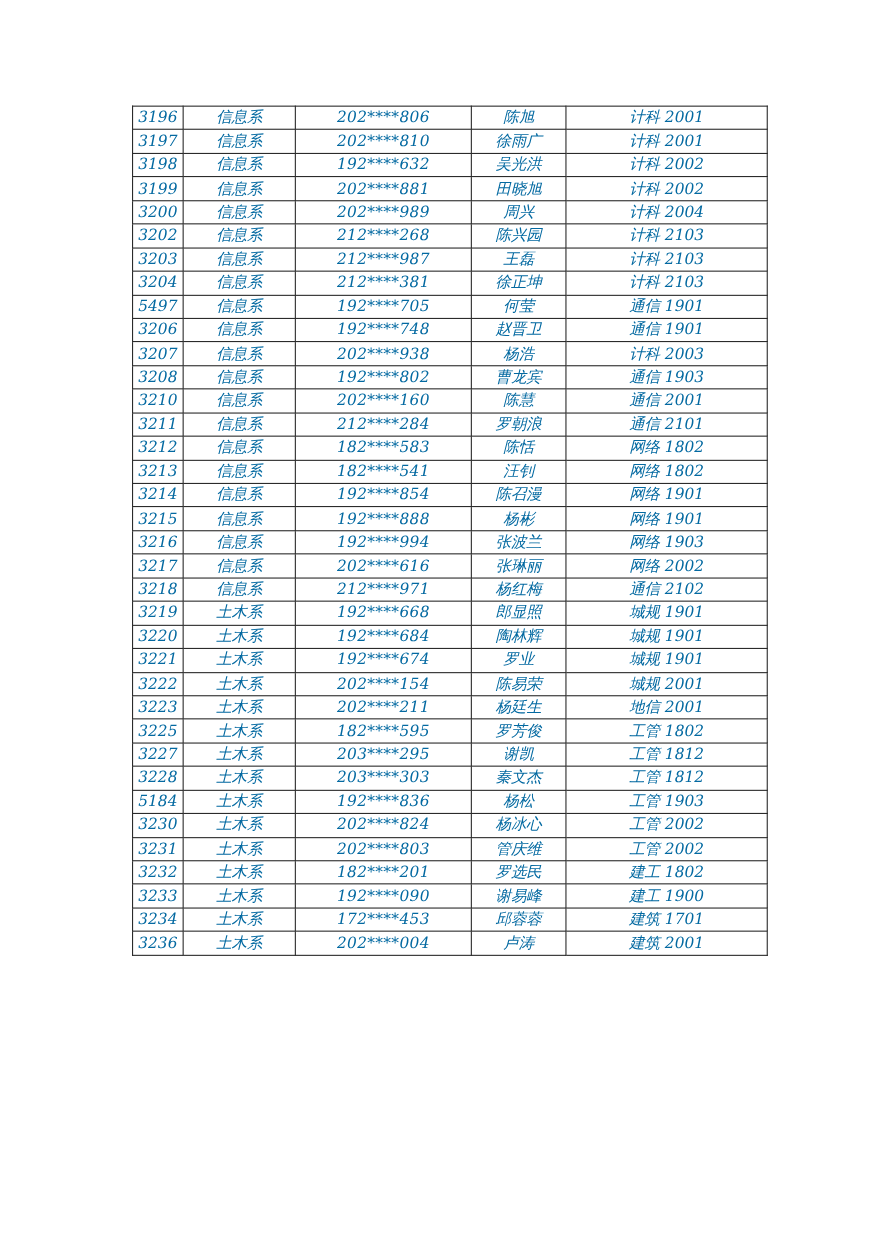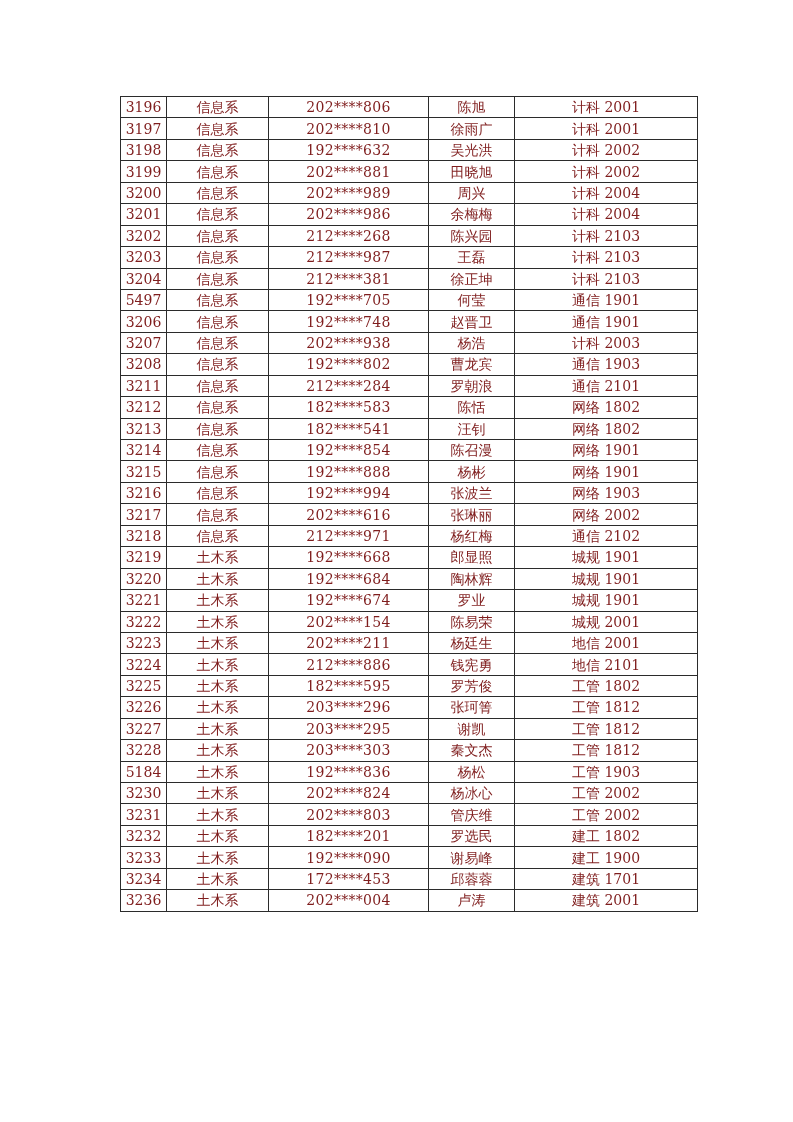--- a/index.html
+++ b/index.html
@@ -16,21 +16,22 @@
     background: #ffffff;
     overflow: hidden;
   }
   table.roster {
     position: absolute;
     left: 120px;
     top: 96px;
     width: 577px;
     border-collapse: collapse;
     table-layout: fixed;
-    color: #7f1d1d;
+    color: #0369a1;
+    font-style: italic;
   }
   table.roster td {
     border: 1px solid #2b2b2b;
     height: 21.45px;            
     text-align: center;
     vertical-align: middle;
     font-size: 14px;
     line-height: 1;
     white-space: nowrap;
     overflow: hidden;
@@ -85,27 +86,20 @@
     <td class="c-class">计科 2002</td>
   </tr>
         <tr>
     <td class="c-seq">3200</td>
     <td class="c-dept">信息系</td>
     <td class="c-id">202****989</td>
     <td class="c-name">周兴</td>
     <td class="c-class">计科 2004</td>
   </tr>
         <tr>
-    <td class="c-seq">3201</td>
-    <td class="c-dept">信息系</td>
-    <td class="c-id">202****986</td>
-    <td class="c-name">余梅梅</td>
-    <td class="c-class">计科 2004</td>
-  </tr>
-        <tr>
     <td class="c-seq">3202</td>
     <td class="c-dept">信息系</td>
     <td class="c-id">212****268</td>
     <td class="c-name">陈兴园</td>
     <td class="c-class">计科 2103</td>
   </tr>
         <tr>
     <td class="c-seq">3203</td>
     <td class="c-dept">信息系</td>
     <td class="c-id">212****987</td>
@@ -141,20 +135,27 @@
     <td class="c-class">计科 2003</td>
   </tr>
         <tr>
     <td class="c-seq">3208</td>
     <td class="c-dept">信息系</td>
     <td class="c-id">192****802</td>
     <td class="c-name">曹龙宾</td>
     <td class="c-class">通信 1903</td>
   </tr>
         <tr>
+    <td class="c-seq">3210</td>
+    <td class="c-dept">信息系</td>
+    <td class="c-id">202****160</td>
+    <td class="c-name">陈慧</td>
+    <td class="c-class">通信 2001</td>
+  </tr>
+        <tr>
     <td class="c-seq">3211</td>
     <td class="c-dept">信息系</td>
     <td class="c-id">212****284</td>
     <td class="c-name">罗朝浪</td>
     <td class="c-class">通信 2101</td>
   </tr>
         <tr>
     <td class="c-seq">3212</td>
     <td class="c-dept">信息系</td>
     <td class="c-id">182****583</td>
@@ -232,39 +233,25 @@
     <td class="c-class">城规 2001</td>
   </tr>
         <tr>
     <td class="c-seq">3223</td>
     <td class="c-dept">土木系</td>
     <td class="c-id">202****211</td>
     <td class="c-name">杨廷生</td>
     <td class="c-class">地信 2001</td>
   </tr>
         <tr>
-    <td class="c-seq">3224</td>
-    <td class="c-dept">土木系</td>
-    <td class="c-id">212****886</td>
-    <td class="c-name">钱宪勇</td>
-    <td class="c-class">地信 2101</td>
-  </tr>
-        <tr>
     <td class="c-seq">3225</td>
     <td class="c-dept">土木系</td>
     <td class="c-id">182****595</td>
     <td class="c-name">罗芳俊</td>
     <td class="c-class">工管 1802</td>
-  </tr>
-        <tr>
-    <td class="c-seq">3226</td>
-    <td class="c-dept">土木系</td>
-    <td class="c-id">203****296</td>
-    <td class="c-name">张珂箐</td>
-    <td class="c-class">工管 1812</td>
   </tr>
         <tr>
     <td class="c-seq">3227</td>
     <td class="c-dept">土木系</td>
     <td class="c-id">203****295</td>
     <td class="c-name">谢凯</td>
     <td class="c-class">工管 1812</td>
   </tr>
         <tr>
     <td class="c-seq">3228</td>

